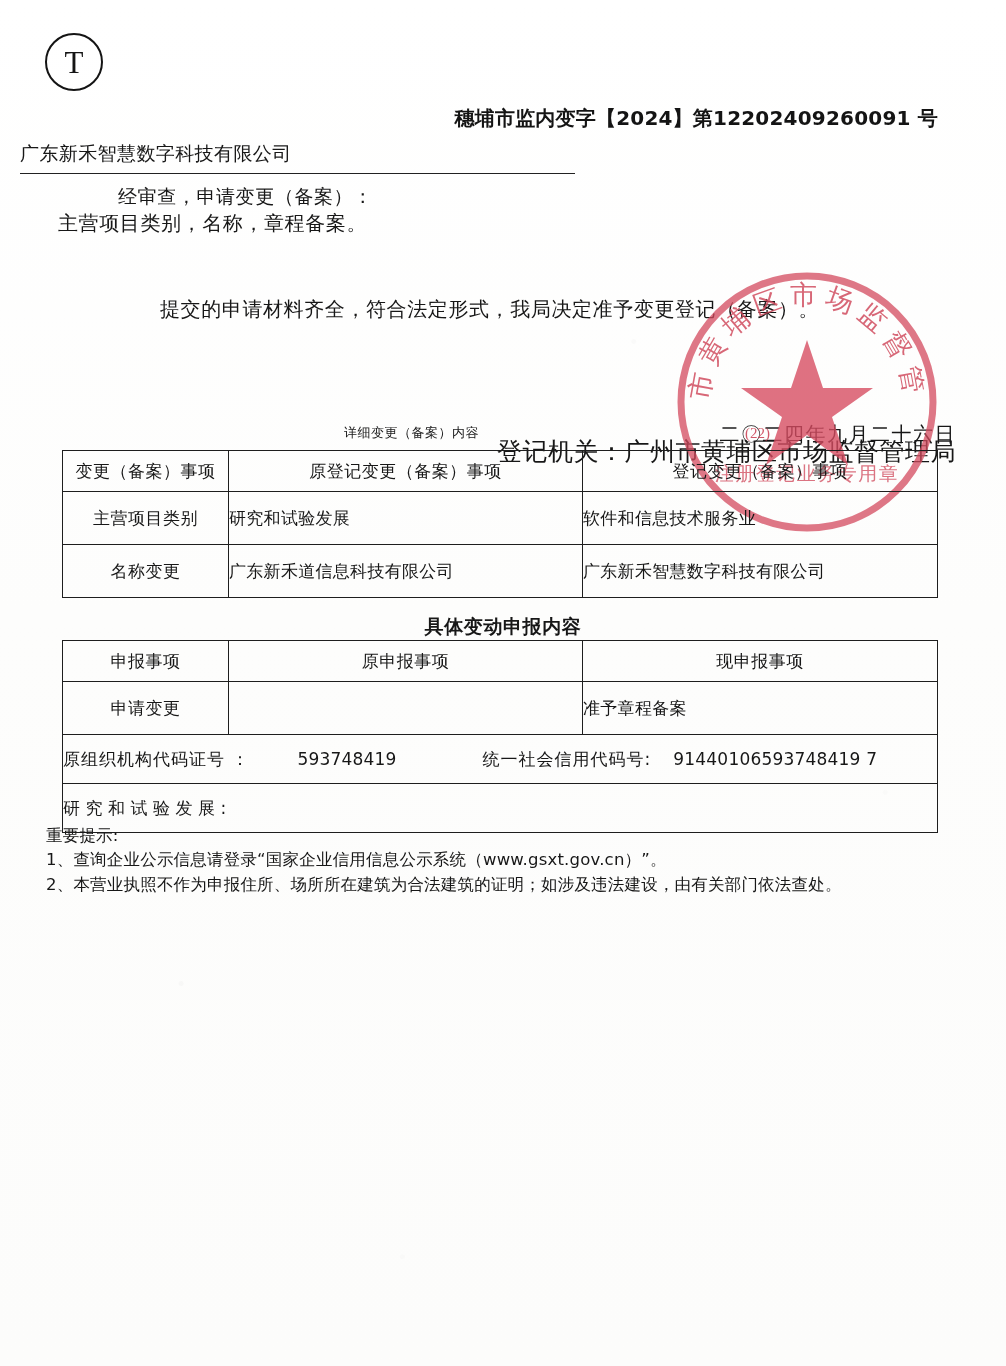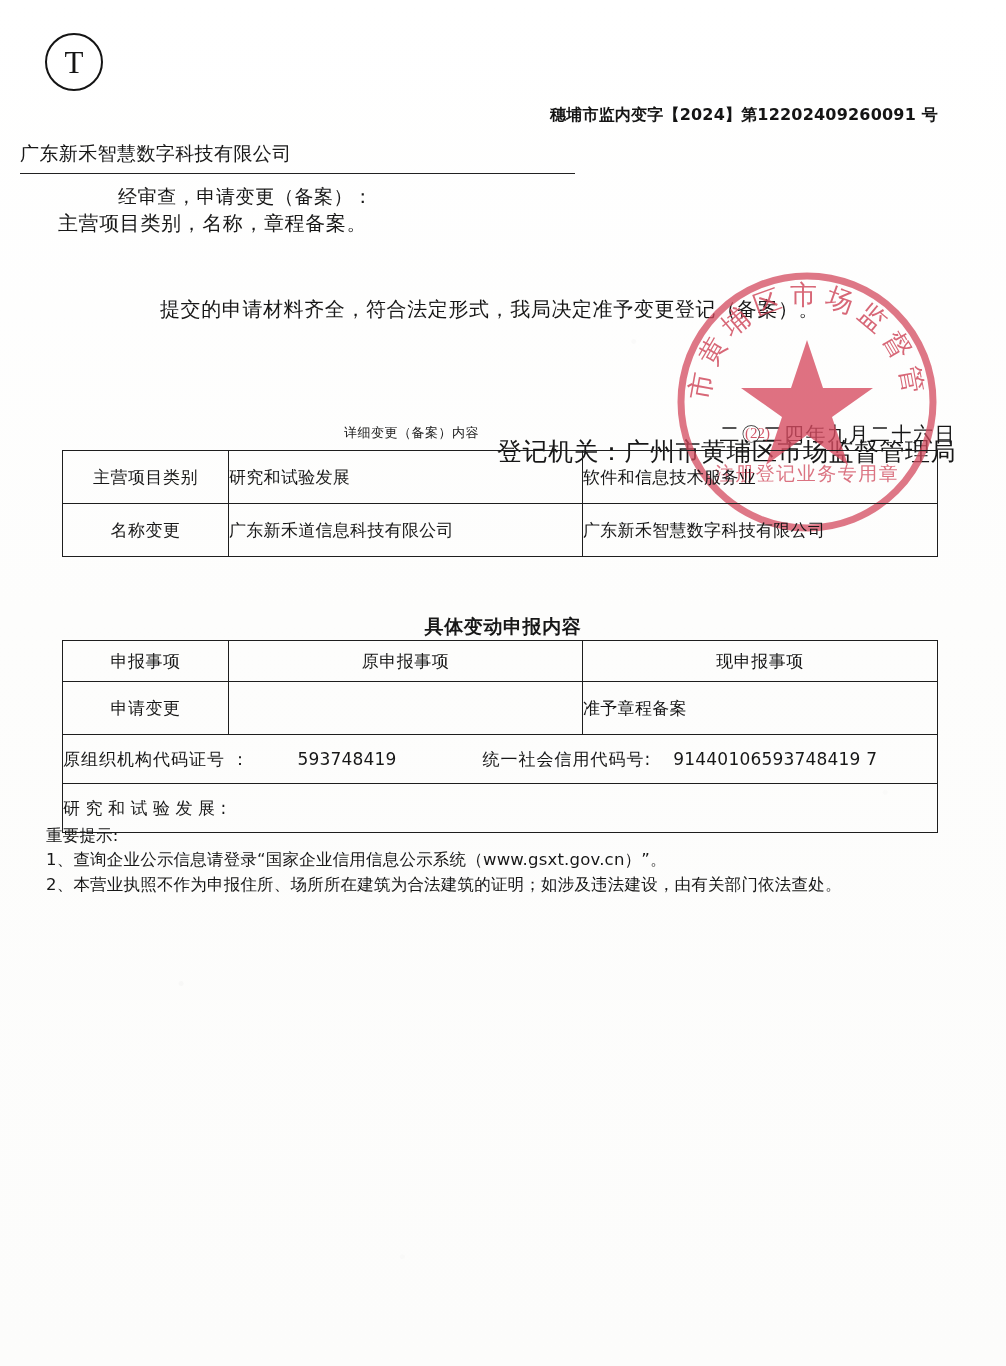--- a/index.html
+++ b/index.html
@@ -61,21 +61,21 @@
     font-weight: bold;
     font-size: 31px;
     letter-spacing: 2px;
     color: #101010;
   }
 
   .doc-number {
     position: absolute;
     right: 68px;
     top: 105px;
-    font-size: 16px;
+    font-size: 20px;
     font-weight: bold;
     color: #141414;
     letter-spacing: 0.2px;
     white-space: nowrap;
   }
 
   
   .addressee {
     position: absolute;
     left: 20px;
@@ -259,20 +259,25 @@
   <div class="section-label label-detail">详细变更（备案）内容</div>
 
   <table class="doc-table tbl-change">
     <colgroup>
         <col class="col-a">
         <col class="col-b">
         <col class="col-c">
       </colgroup>
     <tbody>
       <tr>
+        <td class="cell-head">变更（备案）事项</td>
+        <td class="cell-head">原登记变更（备案）事项</td>
+        <td class="cell-head">登记变更（备案）事项</td>
+      </tr>
+      <tr>
         <td class="cell-key">主营项目类别</td>
         <td class="cell-val">研究和试验发展</td>
         <td class="cell-val">软件和信息技术服务业</td>
       </tr>
       <tr>
         <td class="cell-key">名称变更</td>
         <td class="cell-val">广东新禾道信息科技有限公司</td>
         <td class="cell-val">广东新禾智慧数字科技有限公司</td>
       </tr>
     </tbody>

